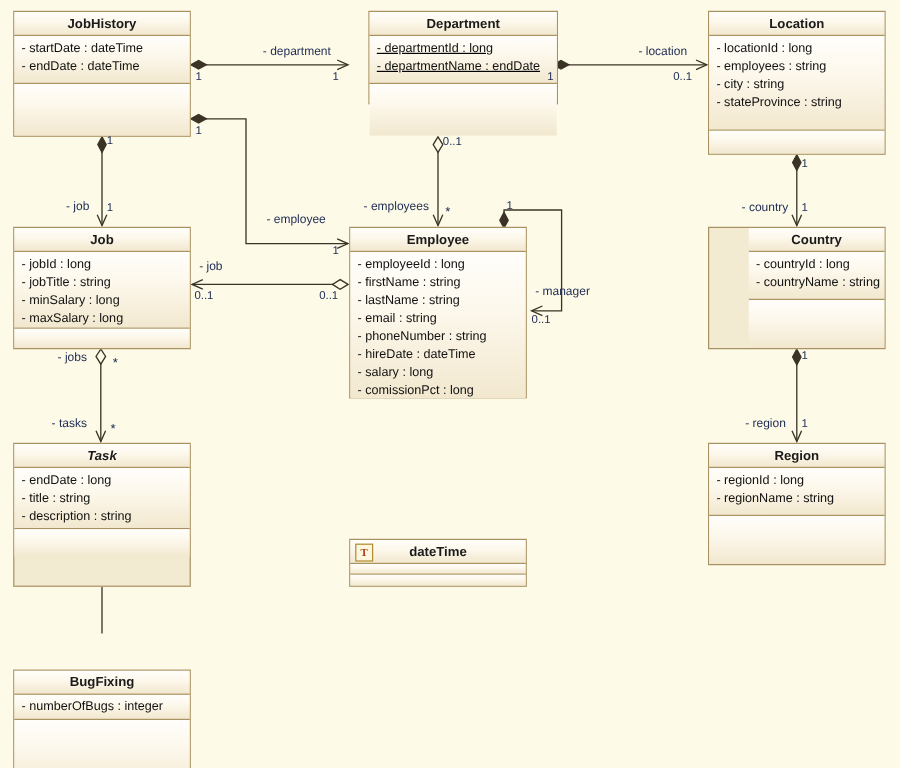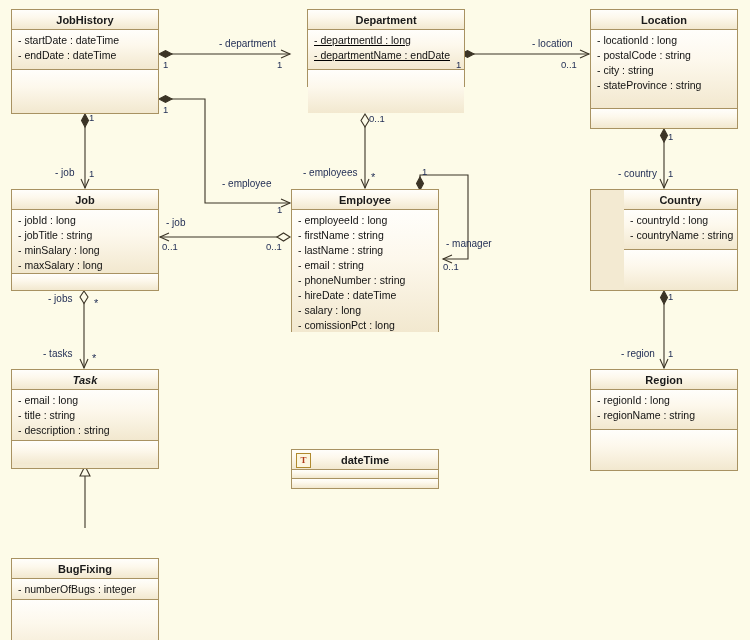--- a/index.html
+++ b/index.html
@@ -143,21 +143,21 @@
       <div class="attr">- departmentId : long</div>
       <div class="attr">- departmentName : endDate</div>
     </div>
     <div class="comp last empty-comp" style="height:43px;"></div>
   </div>
 
   <div class="uml-class" style="left:590px;top:9px;width:148px;height:120px;">
     <div class="comp cls-title">Location</div>
     <div class="comp attrs" style="height:79px;">
       <div class="attr">- locationId : long</div>
-      <div class="attr">- postalCode : string</div>
+      <div class="attr">- employees : string</div>
       <div class="attr">- city : string</div>
       <div class="attr">- stateProvince : string</div>
     </div>
     <div class="comp last empty-comp" style="height:19px;"></div>
   </div>
 
   <div class="uml-class" style="left:11px;top:189px;width:148px;height:102px;">
     <div class="comp cls-title">Job</div>
     <div class="comp attrs" style="height:64px;">
       <div class="attr">- jobId : long</div>
@@ -184,24 +184,24 @@
 
   <div class="uml-class" style="left:590px;top:189px;width:148px;height:102px;padding-left:33px;">
     <div class="comp cls-title">Country</div>
     <div class="comp attrs" style="height:40px;">
       <div class="attr">- countryId : long</div>
       <div class="attr">- countryName : string</div>
     </div>
     <div class="comp last empty-comp" style="height:40px;"></div>
   </div>
 
-  <div class="uml-class" style="left:11px;top:369px;width:148px;height:100px;">
+  <div class="uml-class" style="left:11px;top:369px;width:148px;height:120px;">
     <div class="comp cls-title abstract">Task</div>
     <div class="comp attrs" style="height:51px;">
-      <div class="attr">- email : long</div>
+      <div class="attr">- endDate : long</div>
       <div class="attr">- title : string</div>
       <div class="attr">- description : string</div>
     </div>
     <div class="comp last empty-comp" style="height:23px;"></div>
   </div>
 
   <div class="uml-class" style="left:590px;top:369px;width:148px;height:102px;">
     <div class="comp cls-title">Region</div>
     <div class="comp attrs" style="height:40px;">
       <div class="attr">- regionId : long</div>

